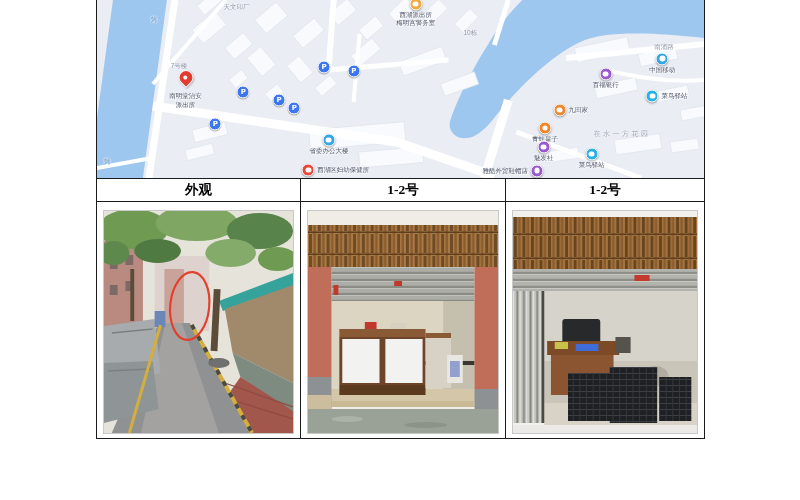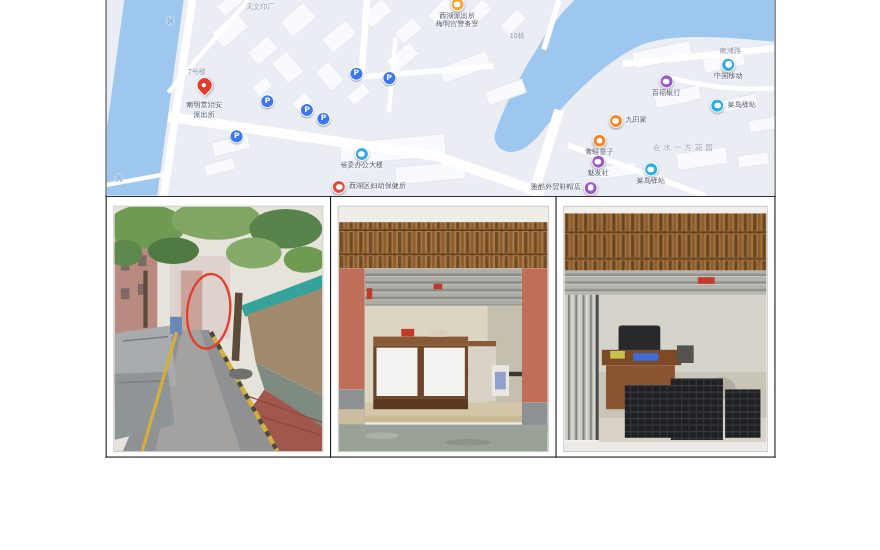--- a/index.html
+++ b/index.html
@@ -196,20 +196,25 @@
                 <div class="rlabel" style="left: 93.4%; top: 26.5%;">南浦路</div>
                 <div class="rlabel" style="left: 23%; top: 4%;">天文印厂</div>
                 <div class="rlabel" style="left: 61.5%; top: 18.5%;">10栋</div>
                 <div class="rlabel" style="left: 13.5%; top: 37%;">7号楼</div>
                 <div class="rlabel area" style="left: 86.5%; top: 75%;">在水一方花园</div>
               </div>
       </div>
     </td>
         </tr>
 
+    <tr class="hdr-tr">
+      <td>外观</td>
+      <td>1-2号</td>
+      <td>1-2号</td>
+    </tr>
 
     <tr class="photo-tr">
 
       <td>
         <div class="photo">
           <svg viewBox="0 0 194 222" preserveAspectRatio="none">
             <rect width="194" height="222" fill="#e6e3da"></rect>
             <rect x="52" y="45" width="56" height="75" fill="#ddd2cd"></rect>
             <rect x="62" y="58" width="20" height="55" fill="#c9a29a"></rect>
             <rect x="0" y="30" width="40" height="132" fill="#b98a80"></rect>

